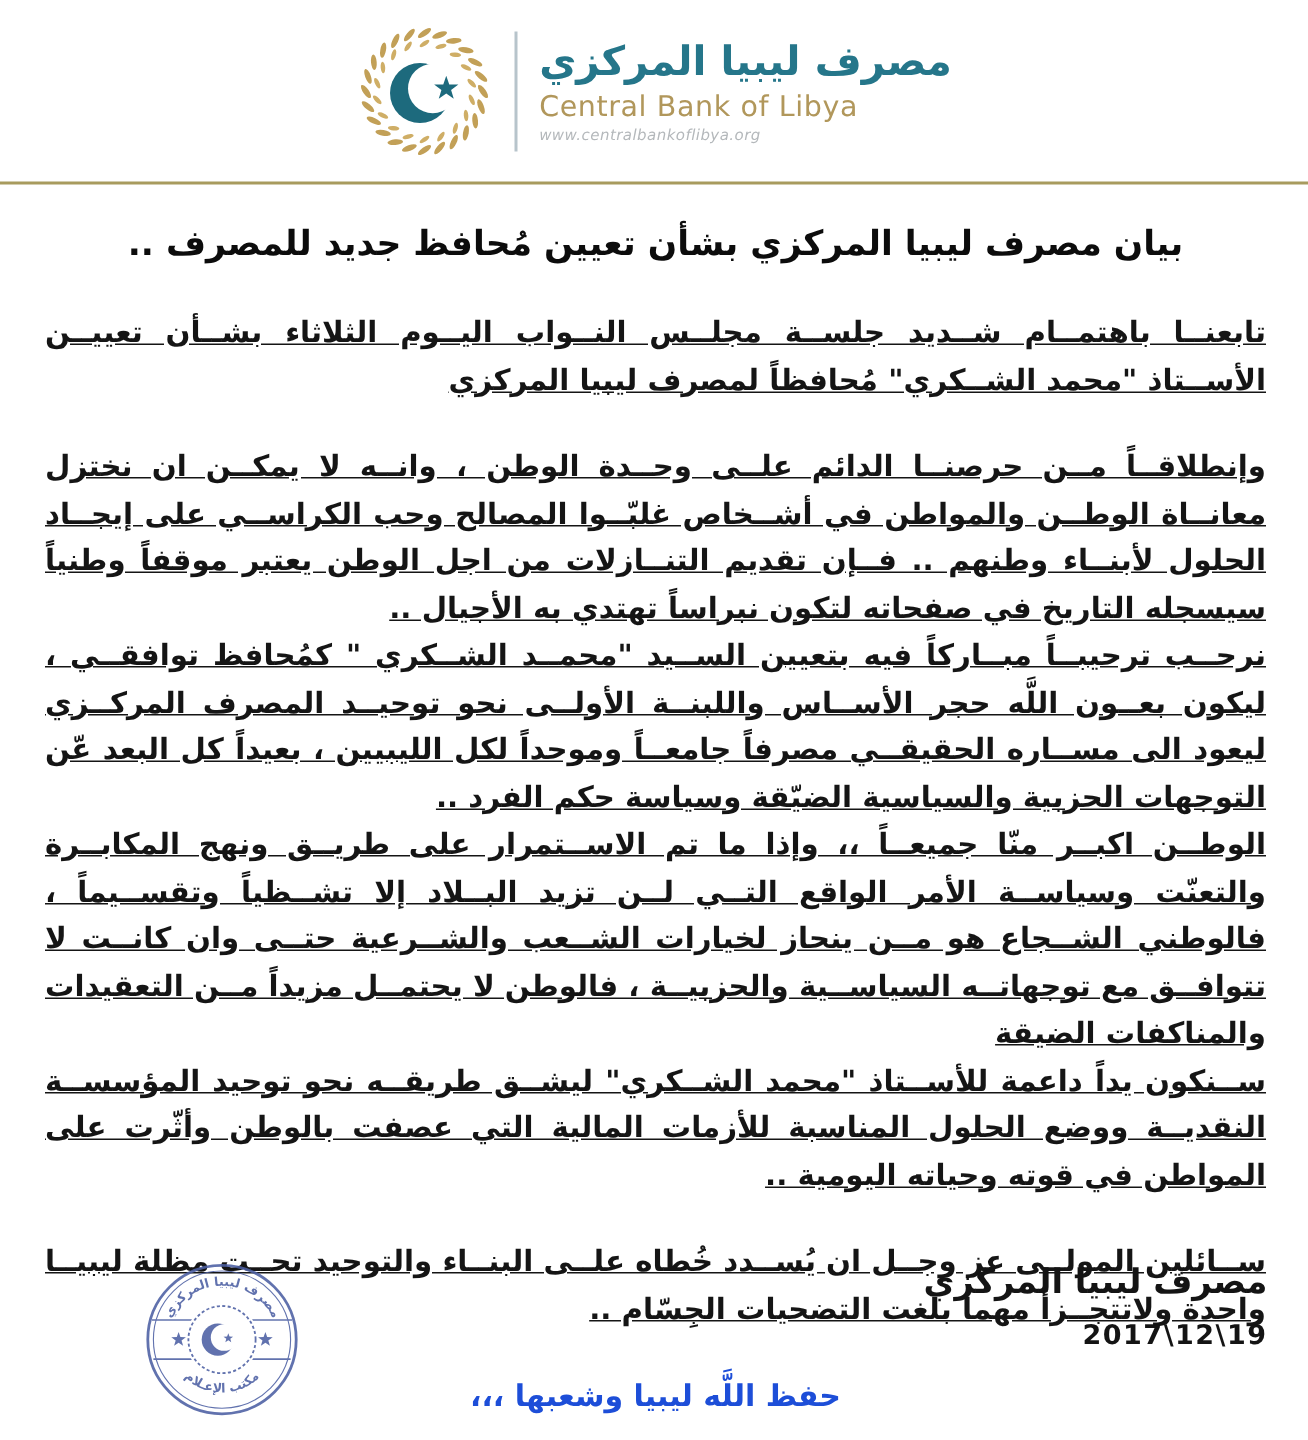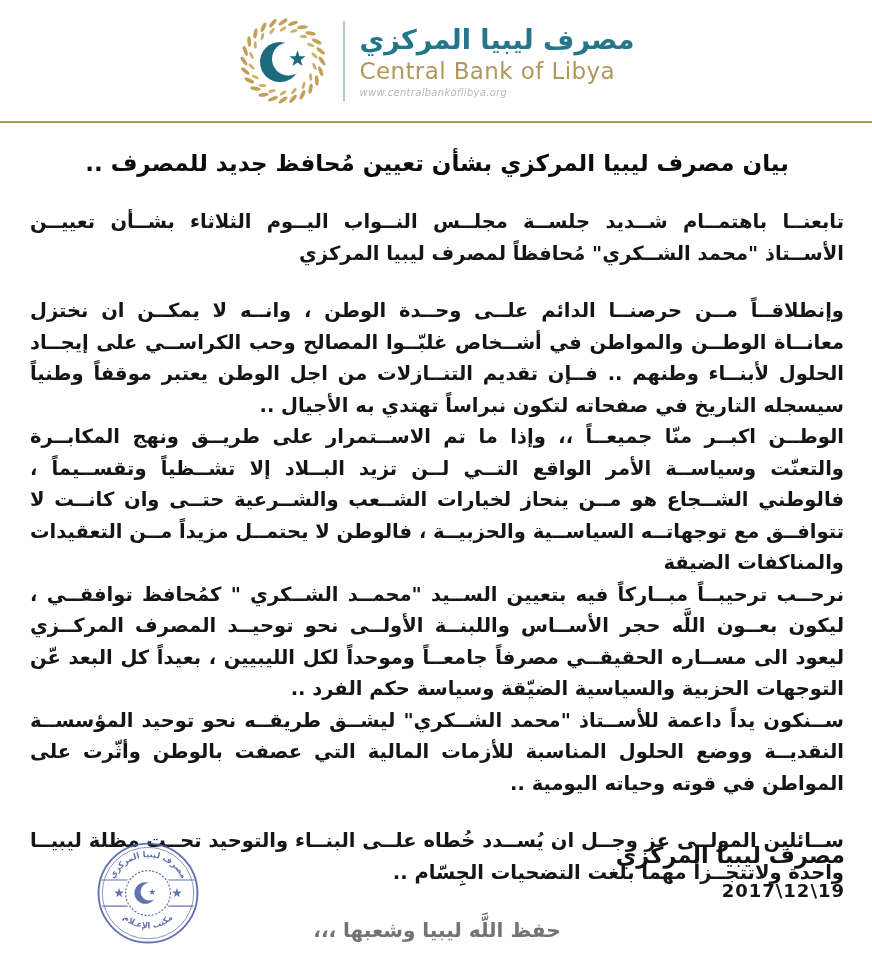--- a/index.html
+++ b/index.html
@@ -7,37 +7,37 @@
     width:872px;height:960px;overflow:hidden;position:relative;
     font-family:"DejaVu Sans",sans-serif;color:#141414;
   }
   
   .header{padding-top:10px;}
   .header-inner{display:flex;align-items:center;justify-content:center;gap:14px;height:102px;}
   .crest{width:92px;height:92px;flex:0 0 auto;}
   .logo-divider{width:2px;height:80px;background:#b7c4cb;}
   .logo-text{display:flex;flex-direction:column;align-items:flex-start;direction:ltr;min-width:190px;}
   .logo-ar{direction:rtl;font-size:27px;font-weight:bold;color:#25768a;line-height:1.15;letter-spacing:-1px;}
-  .logo-en{font-size:23px;color:#b1975b;margin-top:3px;letter-spacing:.4px;}
+  .logo-en{font-size:19px;color:#b1975b;margin-top:3px;letter-spacing:.4px;}
   .logo-url{font-size:10px;font-style:italic;color:#b4b8bb;margin-top:3px;letter-spacing:.3px;}
   .gold-rule{height:2px;background:#a89b5e;margin-top:9px;}
   
   .main{padding:0 28px 0 30px;direction:rtl;}
   .title{
     text-align:center;font-size:23px;font-weight:bold;color:#0c0c0c;
     margin:27px 0 30px 0;
   }
   .para{
     font-size:19.5px;font-weight:bold;line-height:31.5px;margin:0;
-    text-align:justify;text-align-last:right;color:#151515;
+    text-align:justify;text-align-last:right;color:#151515;text-decoration:underline;
   }
   .para.gap-below{margin-bottom:26px;}
   .para.gap-above{margin-top:26px;}
   .closing{
-    margin-top:30px;text-align:center;font-size:20px;font-weight:bold;color:#737373;
+    margin-top:30px;text-align:center;font-size:20px;font-weight:bold;color:#1d4ed8;
     direction:rtl;
   }
   
   .footer{position:absolute;left:0;right:0;top:826px;height:134px;}
   .stamp{position:absolute;left:92px;top:8px;width:112px;height:120px;opacity:.88;}
   .signature{
     position:absolute;right:27px;top:12px;text-align:right;direction:rtl;
     font-weight:bold;color:#141414;
   }
   .signature .sig-line{font-size:22.5px;line-height:35px;}
@@ -107,22 +107,22 @@
     </div>
   </div>
   <div class="gold-rule"></div>
 </div>
 
 <div class="main">
   <div class="title">بيان مصرف ليبيا المركزي بشأن تعيين مُحافظ جديد للمصرف ..</div>
 
   <p class="para gap-below">تابعنــا باهتمــام شــديد جلســة مجلــس النــواب اليــوم الثلاثاء بشــأن تعييــن الأســتاذ "محمد الشــكري" مُحافظاً لمصرف ليبيا المركزي</p>
   <p class="para">وإنطلاقــاً مــن حرصنــا الدائم علــى وحــدة الوطن ، وانــه لا يمكــن ان نختزل معانــاة الوطــن والمواطن في أشــخاص غلبّــوا المصالح وحب الكراســي على إيجــاد الحلول لأبنــاء وطنهم .. فــإن تقديم التنــازلات من اجل الوطن يعتبر موقفاً وطنياً سيسجله التاريخ في صفحاته لتكون نبراساً تهتدي به الأجيال ..</p>
+  <p class="para">نرحــب ترحيبــاً مبــاركاً فيه بتعيين الســيد "محمــد الشــكري " كمُحافظ توافقــي ، ليكون بعــون اللَّه حجر الأســاس واللبنــة الأولــى نحو توحيــد المصرف المركــزي ليعود الى مســاره الحقيقــي مصرفاً جامعــاً وموحداً لكل الليبيين ، بعيداً كل البعد عّن التوجهات الحزبية والسياسية الضيّقة وسياسة حكم الفرد ..</p>
   <p class="para">الوطــن اكبــر منّا جميعــاً ،، وإذا ما تم الاســتمرار على طريــق ونهج المكابــرة والتعنّت وسياســة الأمر الواقع التــي لــن تزيد البــلاد إلا تشــظياً وتقســيماً ، فالوطني الشــجاع هو مــن ينحاز لخيارات الشــعب والشــرعية حتــى وان كانــت لا تتوافــق مع توجهاتــه السياســية والحزبيــة ، فالوطن لا يحتمــل مزيداً مــن التعقيدات والمناكفات الضيقة</p>
-  <p class="para">نرحــب ترحيبــاً مبــاركاً فيه بتعيين الســيد "محمــد الشــكري " كمُحافظ توافقــي ، ليكون بعــون اللَّه حجر الأســاس واللبنــة الأولــى نحو توحيــد المصرف المركــزي ليعود الى مســاره الحقيقــي مصرفاً جامعــاً وموحداً لكل الليبيين ، بعيداً كل البعد عّن التوجهات الحزبية والسياسية الضيّقة وسياسة حكم الفرد ..</p>
   <p class="para">ســنكون يداً داعمة للأســتاذ "محمد الشــكري" ليشــق طريقــه نحو توحيد المؤسســة النقديــة ووضع الحلول المناسبة للأزمات المالية التي عصفت بالوطن وأثّرت على المواطن في قوته وحياته اليومية ..</p>
   <p class="para gap-above">ســائلين المولــى عز وجــل ان يُســدد خُطاه علــى البنــاء والتوحيد تحــت مظلة ليبيــا واحدة ولاتتجــزأ مهما بلغت التضحيات الجِسّام ..</p>
 
   <div class="closing">حفظ اللَّه ليبيا وشعبها ،،،</div>
 </div>
 
 <div class="footer">
 
   <svg class="stamp" viewBox="0 0 120 126" xmlns="http://www.w3.org/2000/svg">
     <defs>

